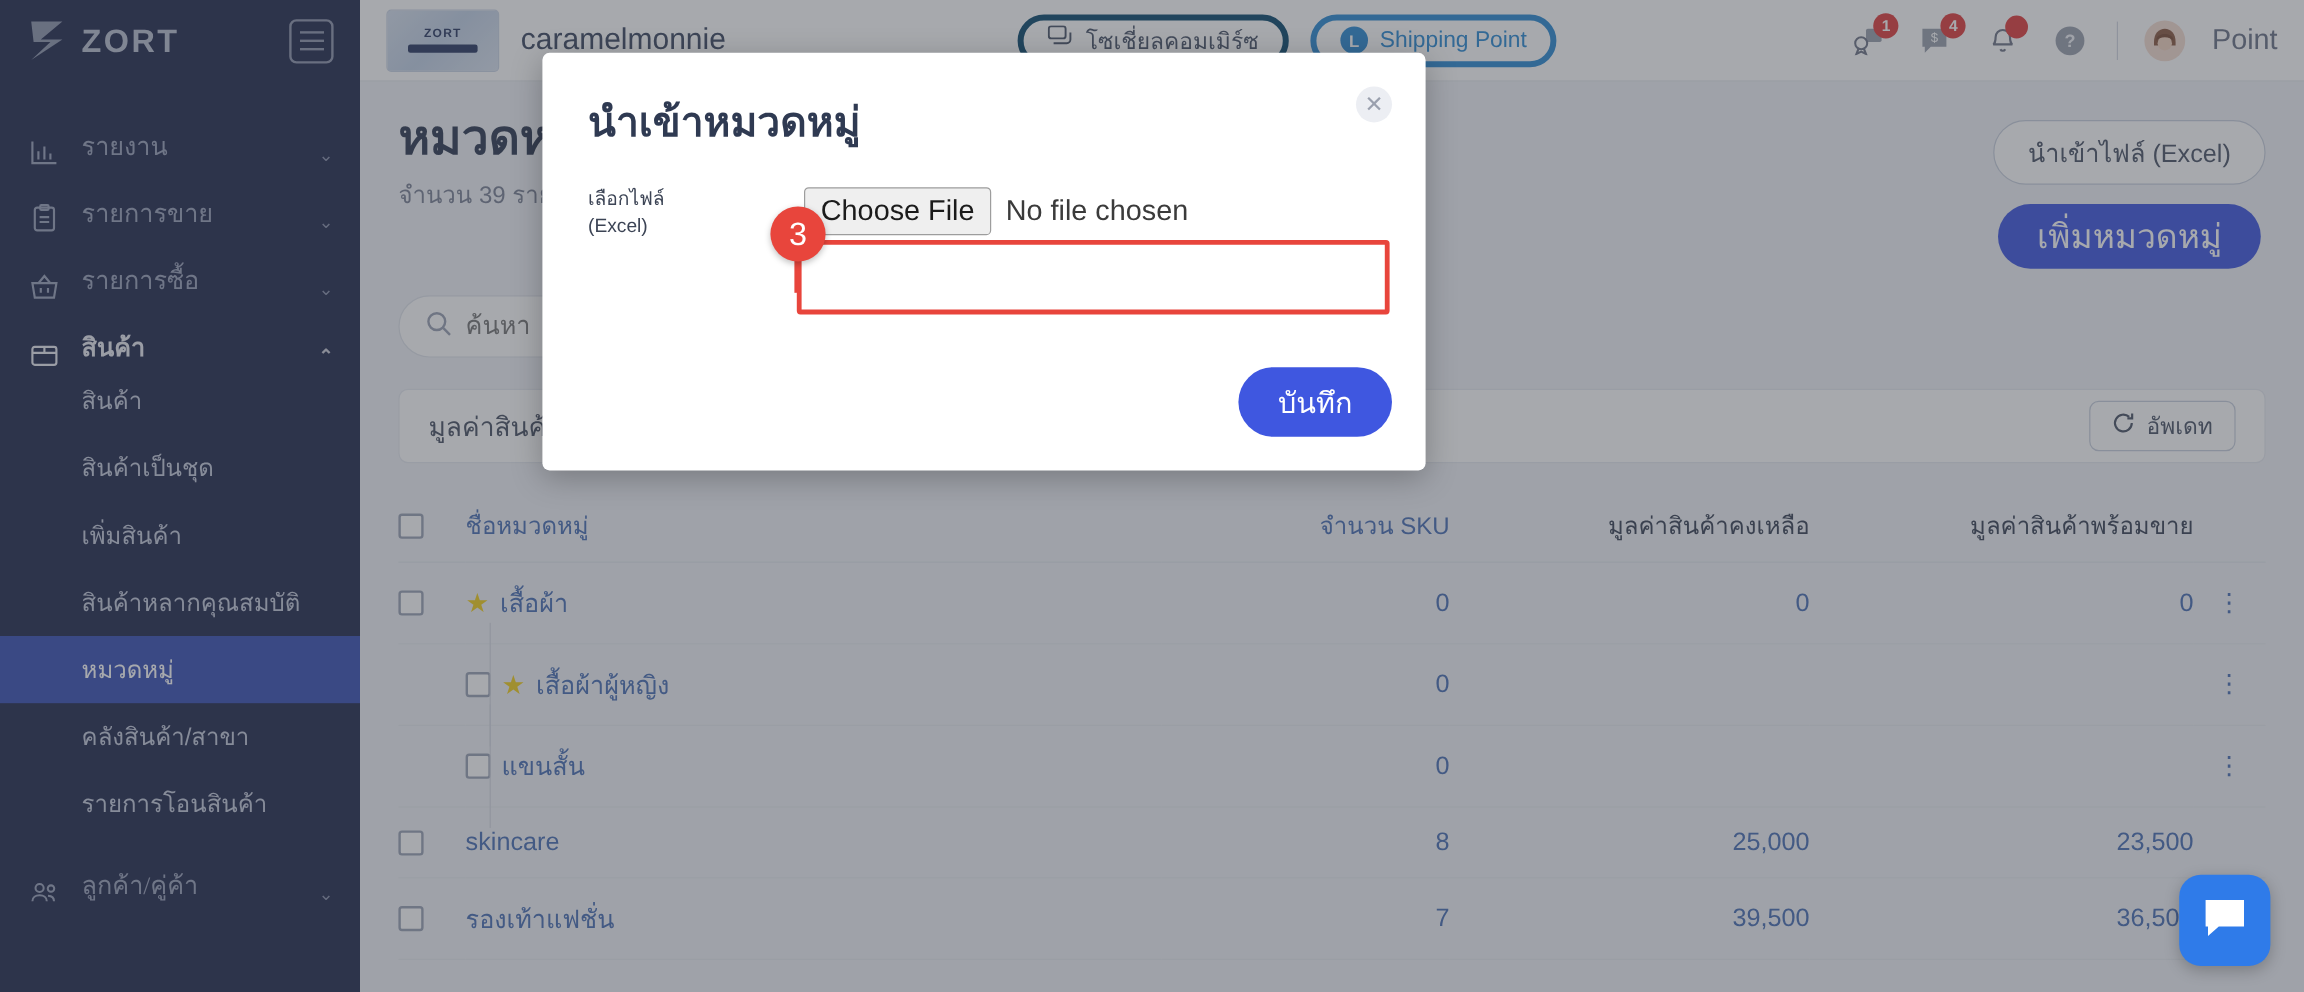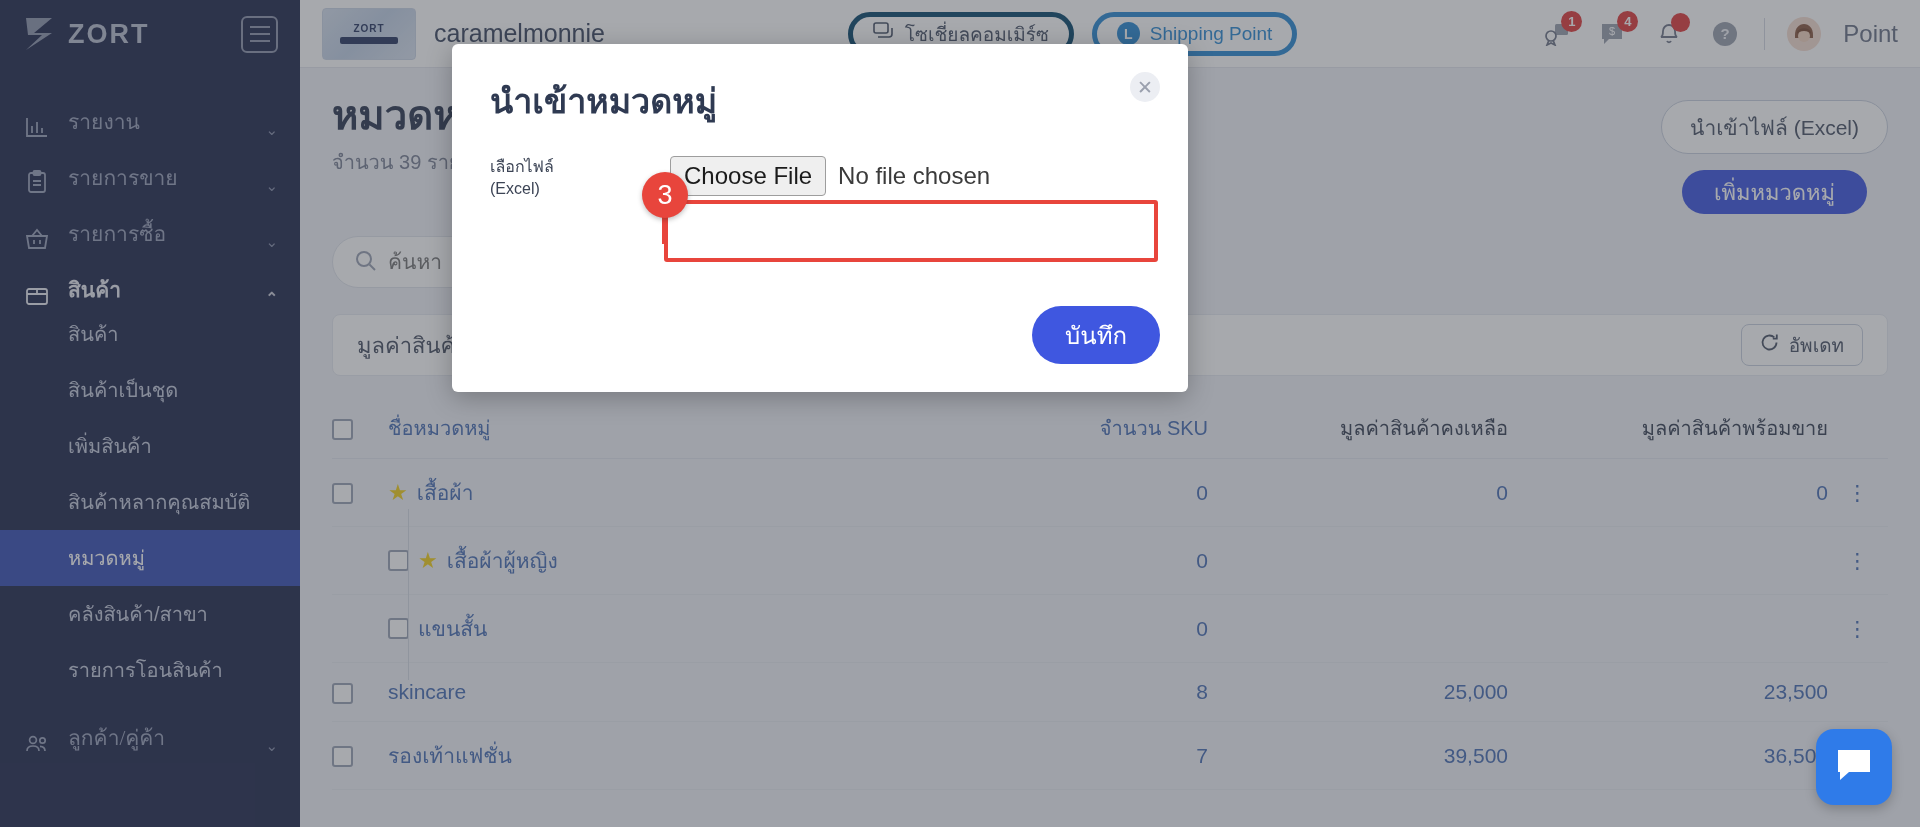--- a/index.html
+++ b/index.html
@@ -95,22 +95,22 @@
   .page-head { padding: 24px 32px 0 32px; display: flex; align-items: flex-start; }
   .page-title { font-size: 40px; font-weight: bold; color: #2f3a52; line-height: 1.15; }
   .page-sub { font-size: 20px; color: #7b8296; margin-top: 8px; }
   .page-head-right { margin-left: auto; display: flex; align-items: center; gap: 16px; padding-top: 8px; flex-direction: column;}
   .btn-outline {
     height: 54px; border: 1px solid #c9d0de; background: #fff; border-radius: 28px;
     padding: 0 28px; font-size: 21px; color: #4b5467; display:flex; align-items:center;
     cursor: pointer; white-space: nowrap;
   }
   .btn-primary {
-    height: 44px; background: #3f57e0; color: #fff; border-radius: 28px;
-    padding: 0 32px; font-size: 22px; display:flex; align-items:center;
+    height: 54px; background: #3f57e0; color: #fff; border-radius: 28px;
+    padding: 0 32px; font-size: 28px; display:flex; align-items:center;
     cursor: pointer; white-space: nowrap; font-weight: 500;
   }
   .search-box {
     margin: 22px 32px 0 32px; height: 52px; background: #fff; border: 1px solid #e0e4ec;
     border-radius: 26px; display: flex; align-items: center; padding: 0 22px; width: 520px;
   }
   .search-box input {
     border: none; outline: none; font-size: 21px; color: #9aa1b3; margin-left: 12px;
     width: 100%; font-family: inherit; background: transparent;
   }

